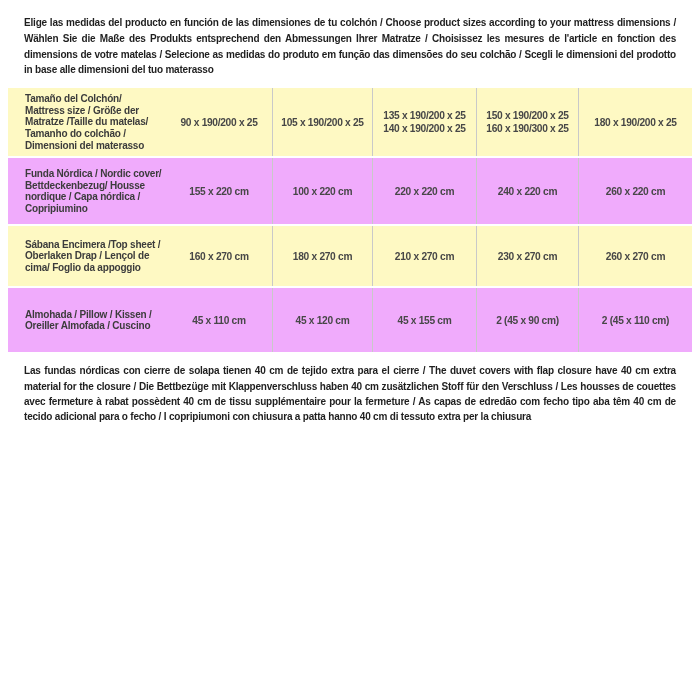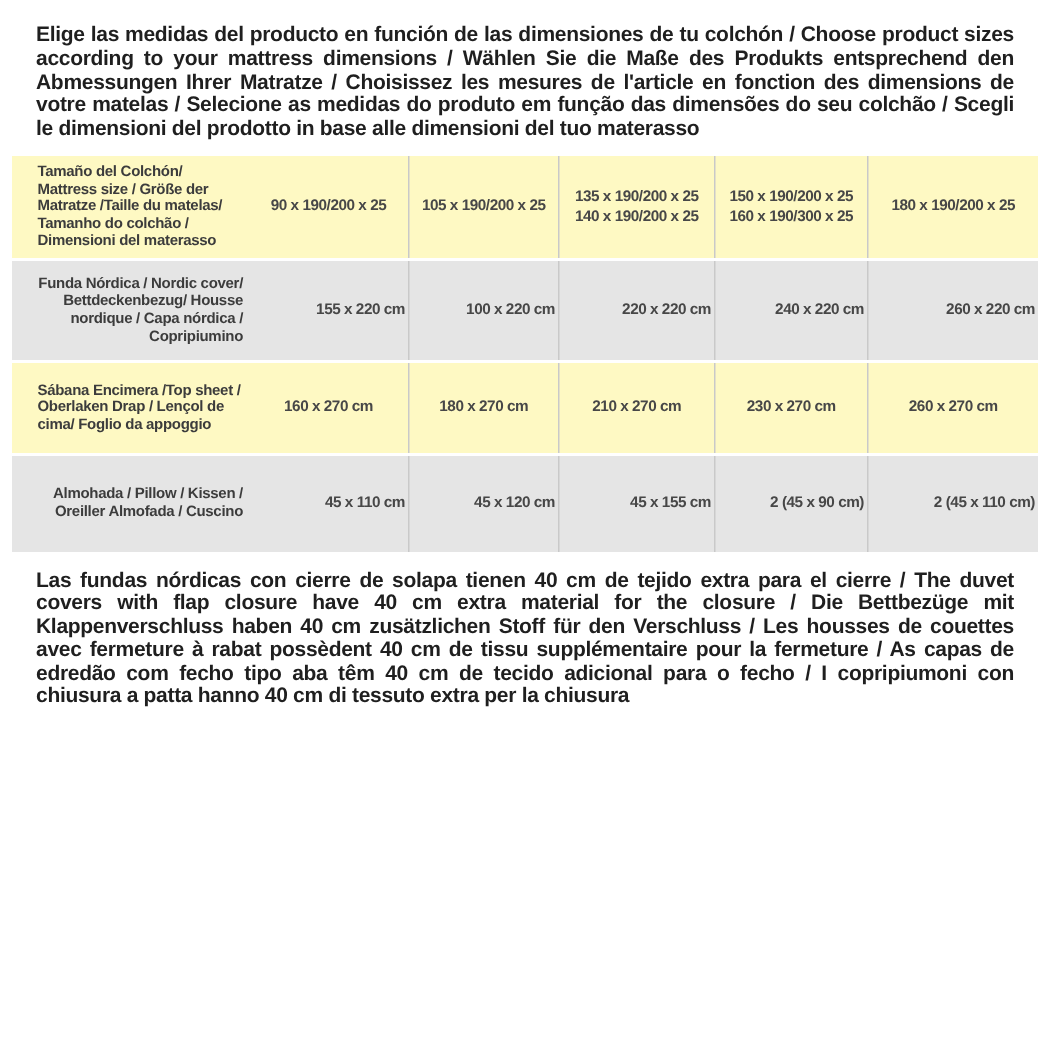--- a/index.html
+++ b/index.html
@@ -7,42 +7,42 @@
     padding: 0;
     background: #ffffff;
     width: 700px;
     height: 700px;
     overflow: hidden;
     font-family: "Liberation Sans", sans-serif;
   }
   .note {
     margin: 15px 24px 8px 24px;
     width: 652px;
-    font-size: 14px;
+    font-size: 10px;
     line-height: 15.8px;
     font-weight: bold;
     letter-spacing: -0.2px;
     color: #1f1f1f;
     text-align: justify;
   }
   .note.footer {
     margin-top: 9px;
     line-height: 15.4px;
   }
   table.size-table {
     border-collapse: separate;
     border-spacing: 0 2px;
     table-layout: fixed;
     width: 684px;
     margin: 0 0 0 8px;
   }
   table.size-table tr.band th,
   table.size-table tr.band td { background: #fef9c3; }
   table.size-table tr.plain th,
-  table.size-table tr.plain td { background: #e5e5e5; text-align: right; }
+  table.size-table tr.plain td { background: #f0abfc; }
   table.size-table th {
     text-align: left;
     vertical-align: middle;
     padding: 2px 4px 2px 17px;
     font-size: 10px;
     line-height: 11.6px;
     font-weight: bold;
     letter-spacing: -0.2px;
     color: #3c3c3c;
   }

